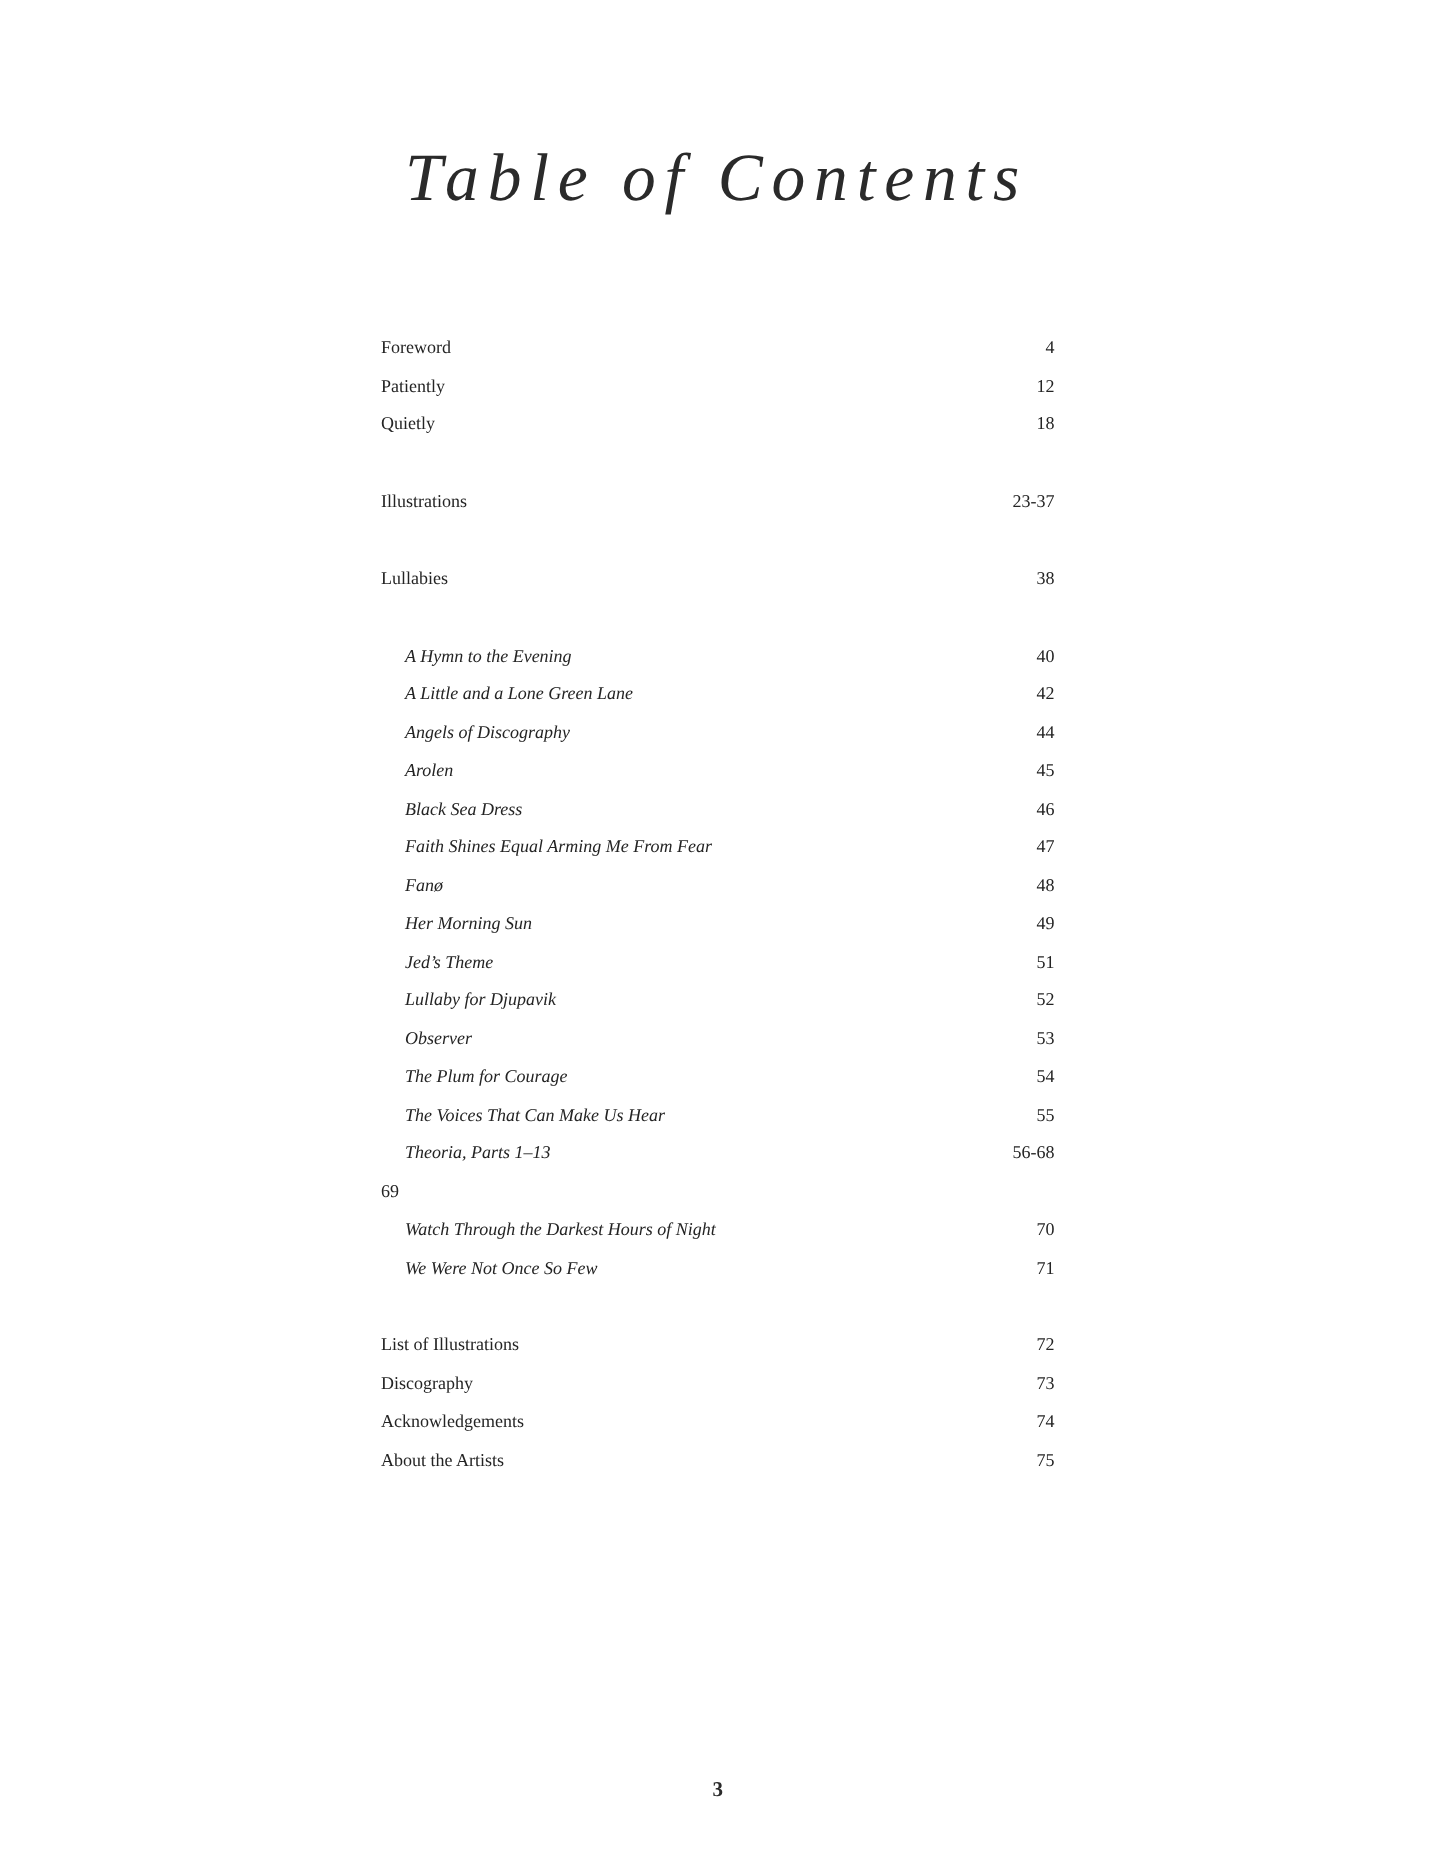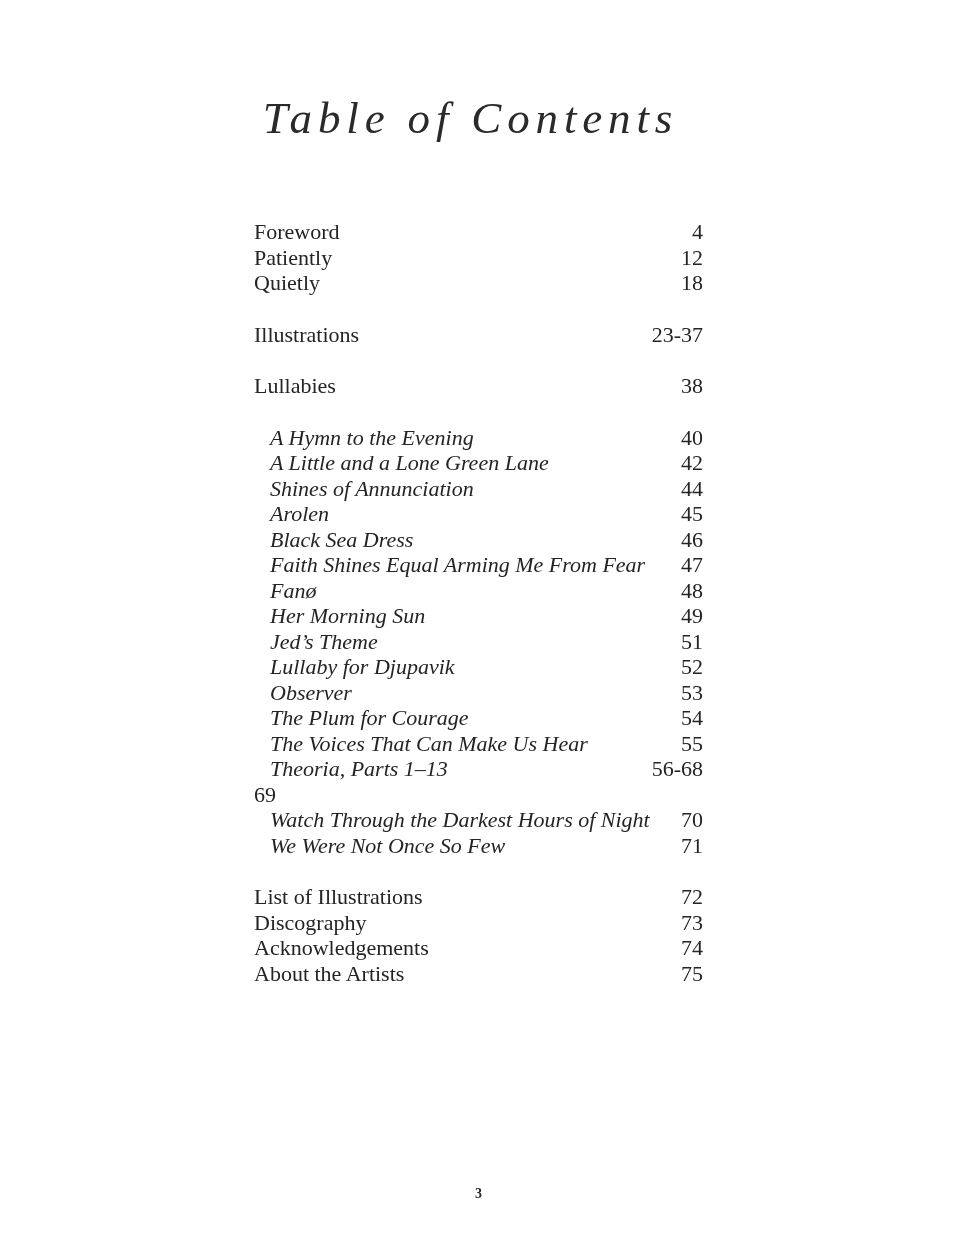--- a/index.html
+++ b/index.html
@@ -12,38 +12,38 @@
     width: 967px;
     height: 1235px;
     background: #ffffff;
     font-family: "Liberation Serif", serif;
     color: #242424;
     overflow: hidden;
   }
   .title {
     position: absolute;
     top: 92px;
-    left: 246px;
+    left: 270px;
     width: 449px;
     margin: 0;
-    text-align: center;
+    text-align: left;
     font-family: "Liberation Serif", serif;
     font-style: italic;
     font-weight: 400;
     font-size: 45px;
     letter-spacing: 0.13em;
     color: #2a2a2a;
     white-space: nowrap;
   }
   .toc {
     position: absolute;
     top: 219px;
     left: 254px;
     width: 449px;
-    font-size: 22px;
+    font-size: 12px;
     line-height: 25.5px;
   }
   .section { margin: 0; }
   .section + .section { margin-top: 26px; }
   .row {
     display: flex;
     justify-content: space-between;
     align-items: baseline;
   }
   .row .label { white-space: nowrap; }
@@ -101,21 +101,21 @@
       <div class="section">
         <div class="row song">
           <span class="label">A Hymn to the Evening</span>
           <span class="pagenum">40</span>
         </div>
         <div class="row song">
           <span class="label">A Little and a Lone Green Lane</span>
           <span class="pagenum">42</span>
         </div>
         <div class="row song">
-          <span class="label">Shines of Annunciation</span>
+          <span class="label">Angels of Discography</span>
           <span class="pagenum">44</span>
         </div>
         <div class="row song">
           <span class="label">Arolen</span>
           <span class="pagenum">45</span>
         </div>
         <div class="row song">
           <span class="label">Black Sea Dress</span>
           <span class="pagenum">46</span>
         </div>

